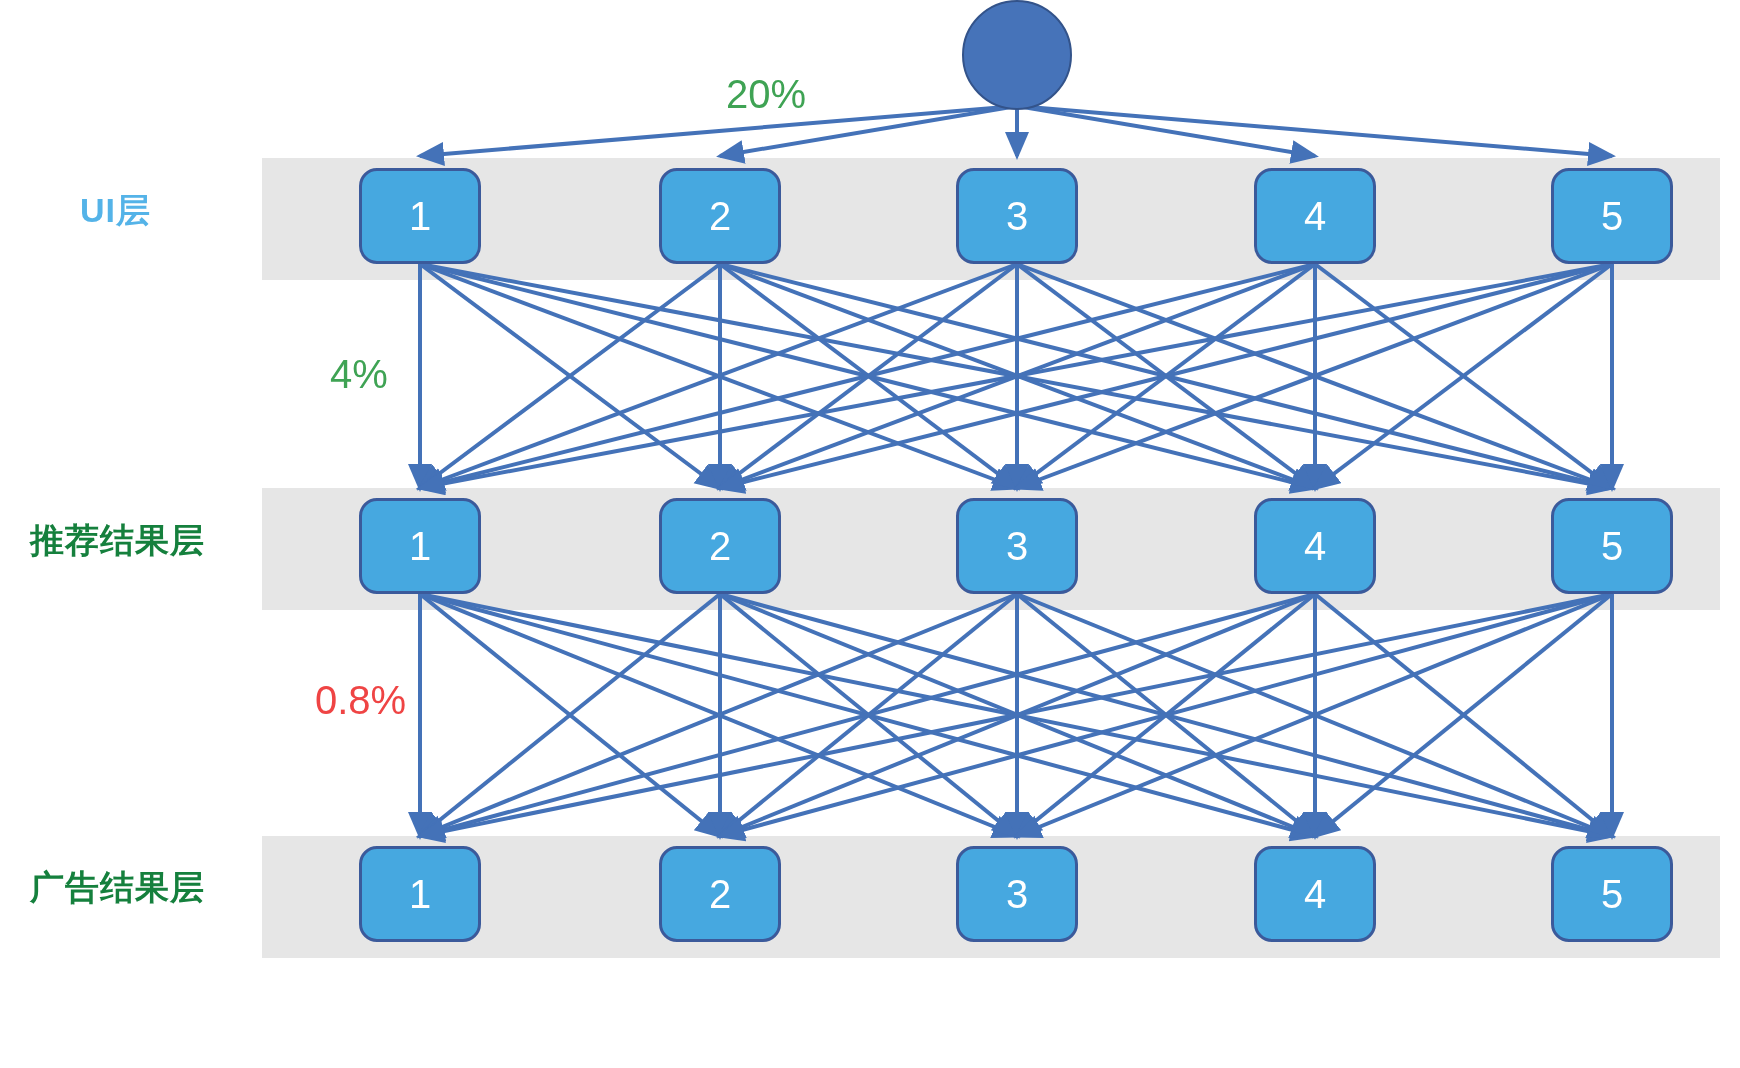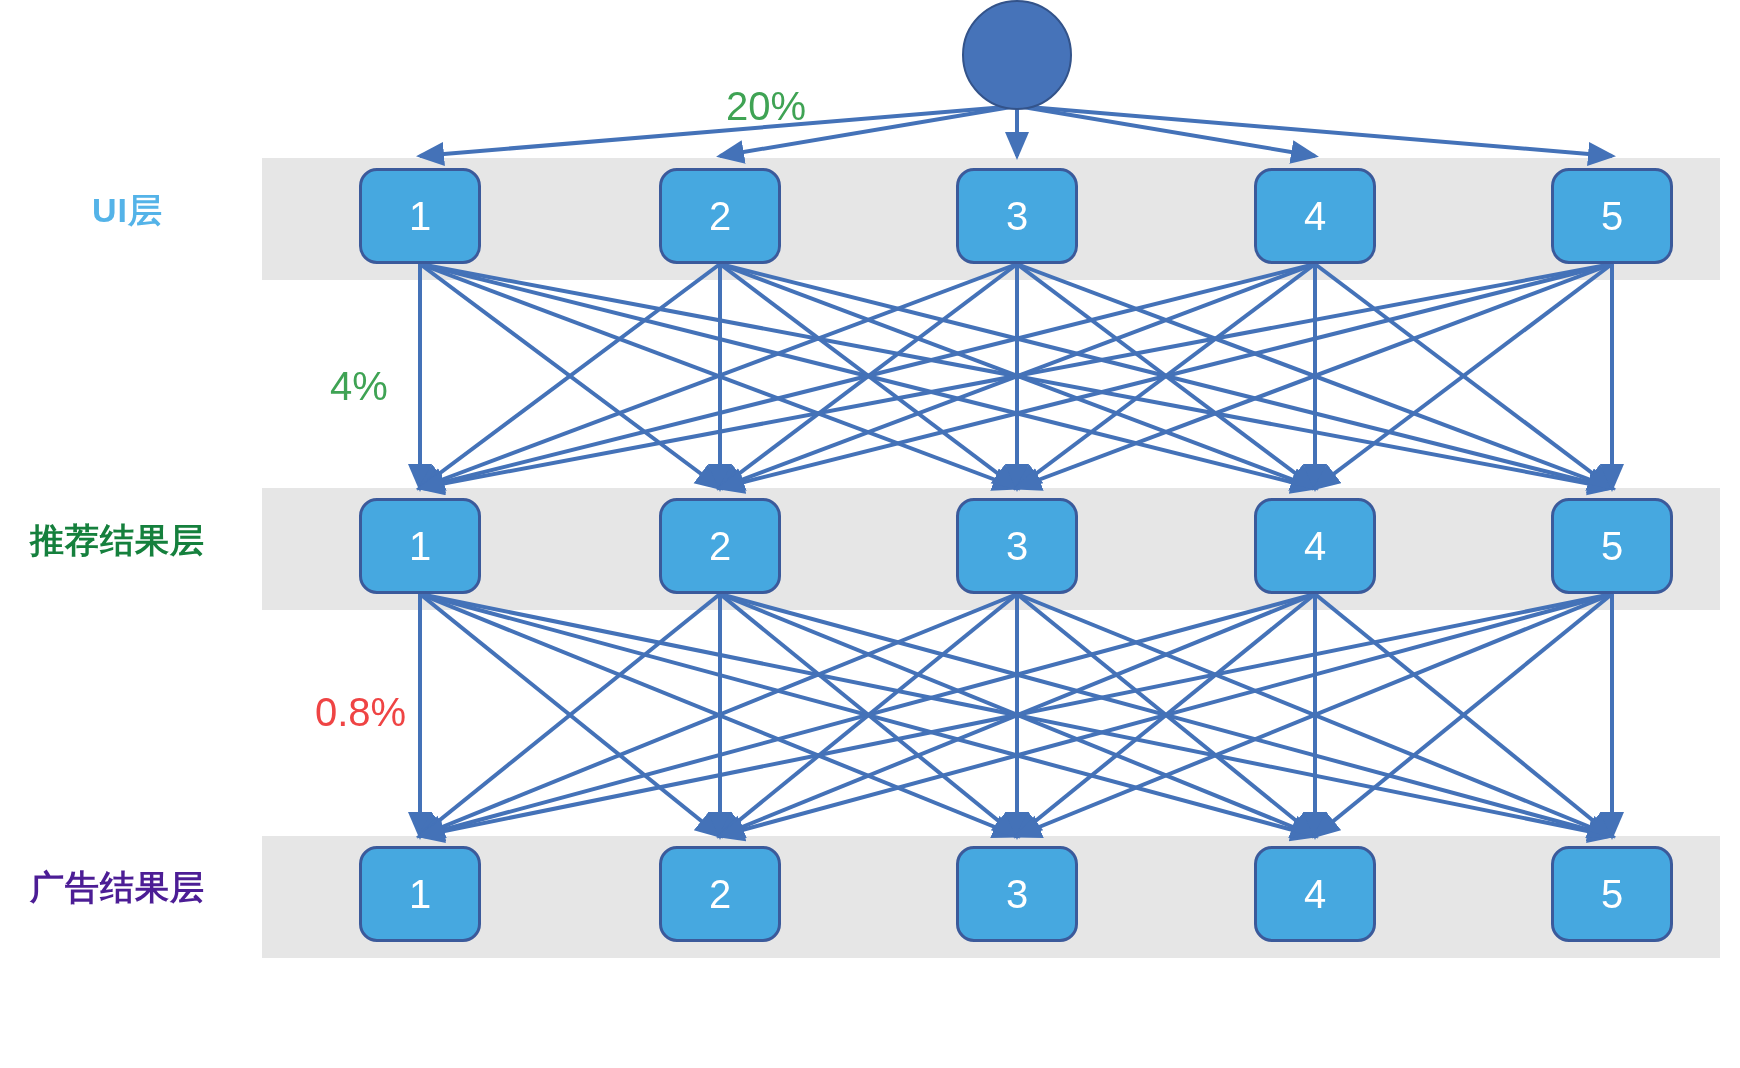--- a/index.html
+++ b/index.html
@@ -12,21 +12,21 @@
     background:#46a8e0;
     border:3px solid #3b5a9b;
     border-radius:18px;
     color:#ffffff;
     display:flex;align-items:center;justify-content:center;
     font-size:40px;
     font-family:"Liberation Sans",sans-serif;
     font-weight:normal;
     box-sizing:border-box;
   }
-  .pct{position:absolute;color:#3fa354;font-size:40px;font-family:"Liberation Sans",sans-serif;white-space:nowrap;margin-top:12px;}
+  .pct{position:absolute;color:#3fa354;font-size:40px;font-family:"Liberation Sans",sans-serif;white-space:nowrap;}
   svg.edges{position:absolute;left:0;top:0;width:1740px;height:1068px;pointer-events:none;}
   .root-circle{position:absolute;border-radius:50%;background:#4673b9;border:2px solid #33538a;box-sizing:border-box;}
 </style>
 </head>
 <body>
 
 <div id="stage">
 
   <div class="band" id="band-ui" style="left: 262px; top: 158px; width: 1458px; height: 122px; background: rgb(230, 230, 230);"></div>
   <div class="band" id="band-recommend" style="left: 262px; top: 488px; width: 1458px; height: 122px; background: rgb(230, 230, 230);"></div>
@@ -96,23 +96,23 @@
         <line x1="1612" y1="594" x2="420" y2="836" stroke="#4472b8" stroke-width="4" marker-end="url(#arrow)"></line>
         <line x1="1612" y1="594" x2="720" y2="836" stroke="#4472b8" stroke-width="4" marker-end="url(#arrow)"></line>
         <line x1="1612" y1="594" x2="1017" y2="836" stroke="#4472b8" stroke-width="4" marker-end="url(#arrow)"></line>
         <line x1="1612" y1="594" x2="1315" y2="836" stroke="#4472b8" stroke-width="4" marker-end="url(#arrow)"></line>
         <line x1="1612" y1="594" x2="1612" y2="836" stroke="#4472b8" stroke-width="4" marker-end="url(#arrow)"></line>
       </g>
   </svg>
 
   <div class="root-circle" id="root-circle" style="left: 962px; top: 0px; width: 110px; height: 110px; background: rgb(70, 115, 185);"></div>
 
-  <div class="layer-label" id="label-ui" style="left: 80px; top: 188px; font-size: 34px; color: rgb(84, 179, 232); margin-left: 12px;">UI层</div>
+  <div class="layer-label" id="label-ui" style="left: 80px; top: 188px; font-size: 34px; color: rgb(84, 179, 232);">UI层</div>
   <div class="layer-label" id="label-recommend" style="left: 30px; top: 518px; font-size: 34px; color: #15803d;">推荐结果层</div>
-  <div class="layer-label" id="label-ad" style="left: 30px; top: 865px; font-size: 34px; color: #4c1d95;">广告结果层</div>
+  <div class="layer-label" id="label-ad" style="left: 30px; top: 865px; font-size: 34px; color: #15803d;">广告结果层</div>
 
   <div class="pct" id="pct-0" style="left: 726px; top: 72px; font-size: 40px; color: rgb(63, 163, 84);">20%</div>
   <div class="pct" id="pct-1" style="left: 330px; top: 352px; font-size: 40px; color: rgb(63, 163, 84);">4%</div>
   <div class="pct" id="pct-2" style="left: 315px; top: 678px; font-size: 40px; color: #ef4444;">0.8%</div>
 
   <div id="nodes-ui">
       <div class="node" style="left: 359px; top: 168px; width: 122px; height: 96px; background: rgb(70, 168, 224); border-color: rgb(59, 90, 155);">
         <span>1</span>
       </div>
       <div class="node" style="left: 659px; top: 168px; width: 122px; height: 96px; background: rgb(70, 168, 224); border-color: rgb(59, 90, 155);">

